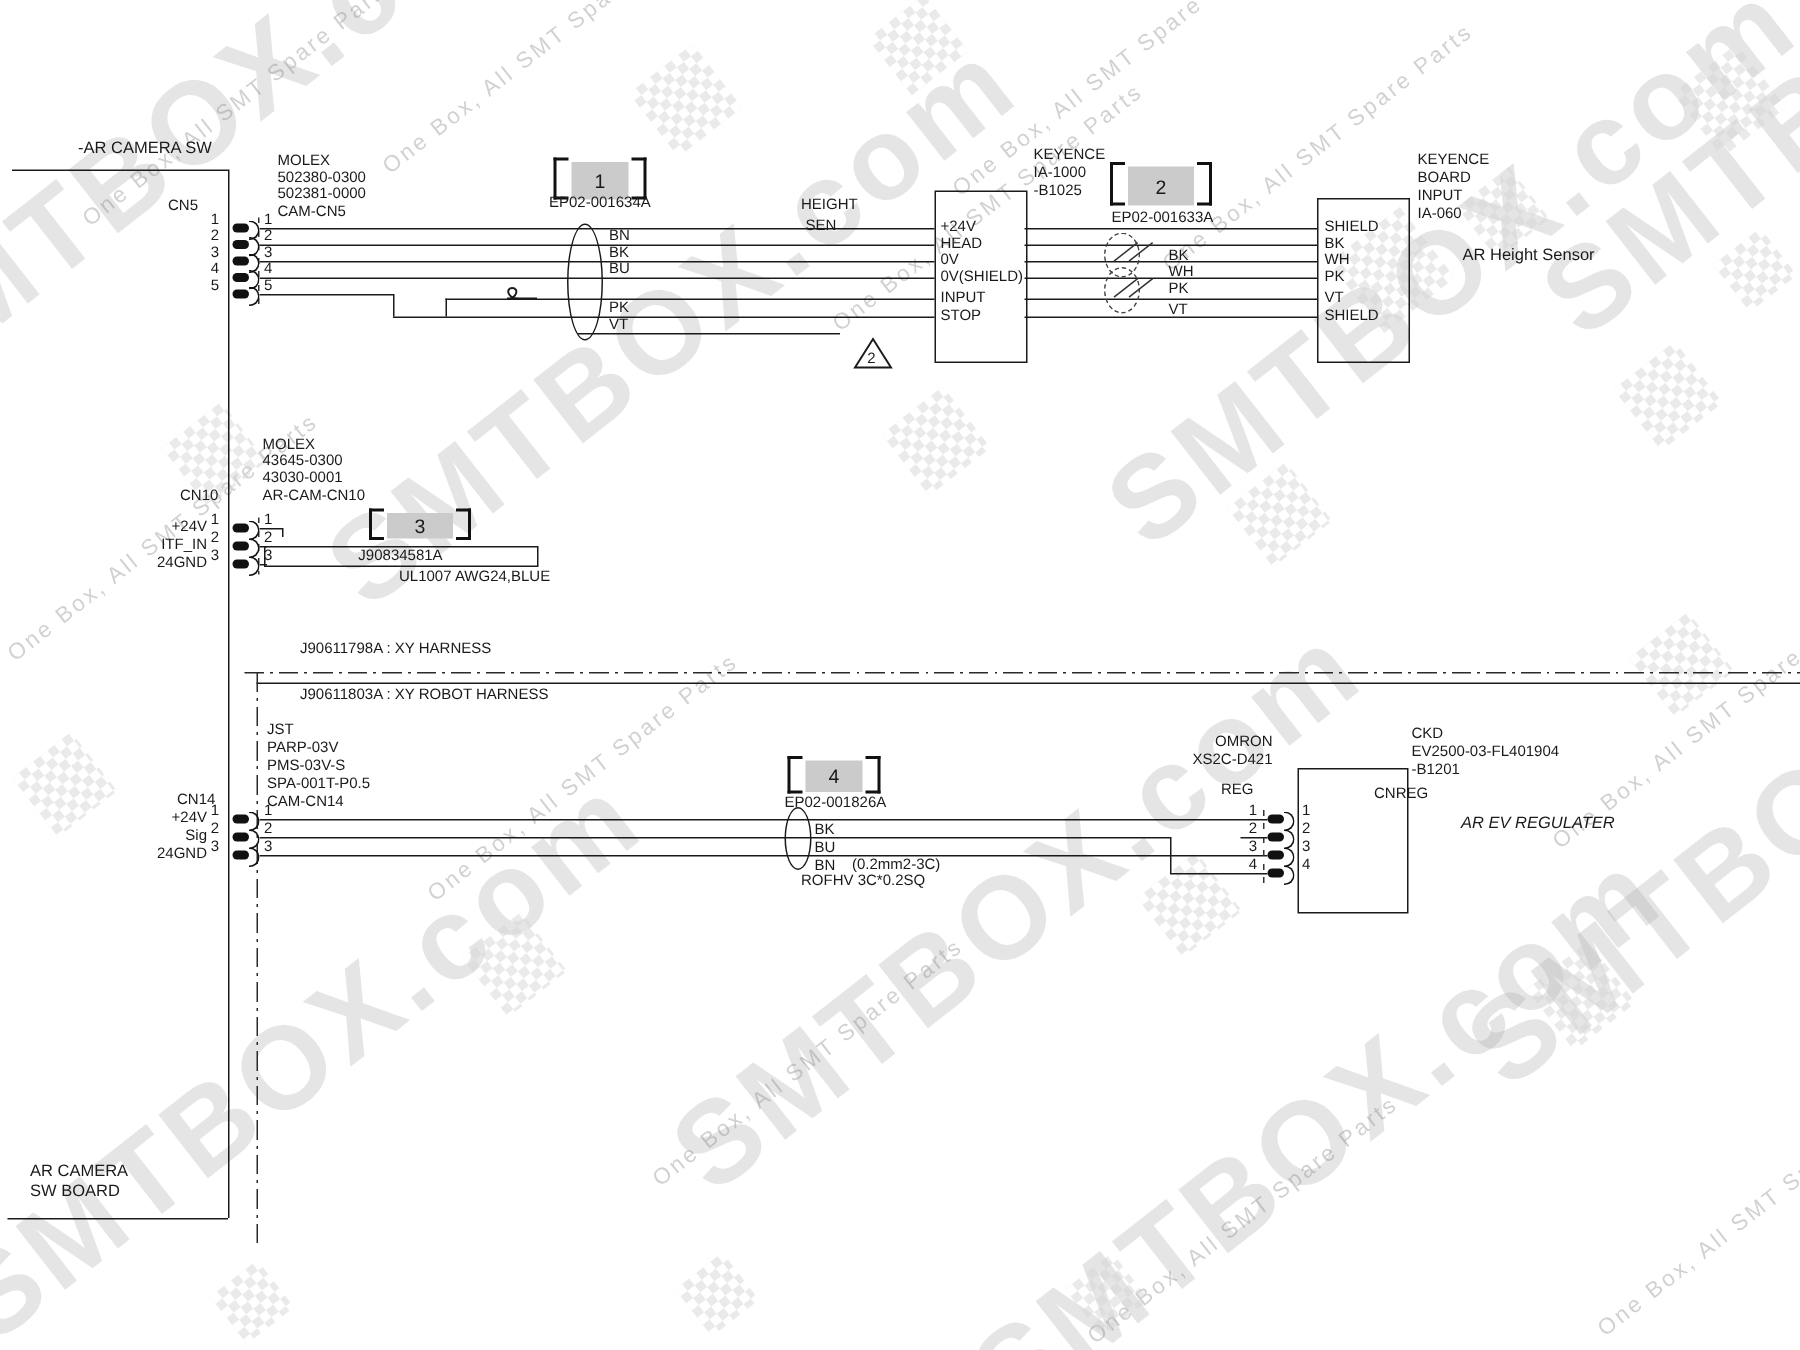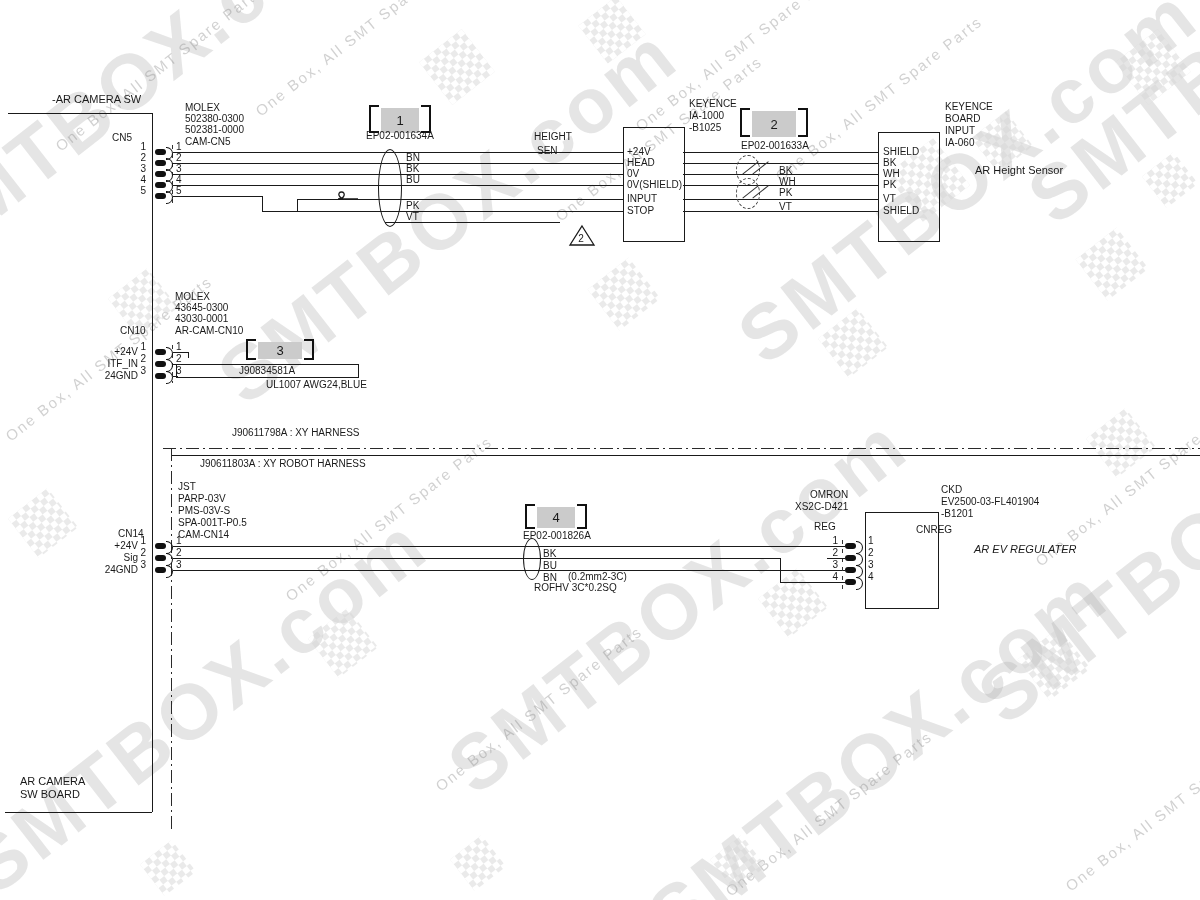--- a/index.html
+++ b/index.html
@@ -221,21 +221,21 @@
   <div class="hl" style="left:173px;top:376px;width:5px;"></div>
 
   <div class="blk" style="left:176px;top:363.5px;width:181px;height:12px;border-width:1.2px;"></div>
   <div class="t" style="left:177px;top:364.5px;width:180px;text-align:center;">J90834581A</div>
   <div class="t" style="left:266px;top:379px;">UL1007 AWG24,BLUE</div>
 
   <div class="bl" style="left:246px;top:339px;height:17px;"></div>
   <div class="tagbg" style="left:258px;top:342px;width:44px;height:17px;">3</div>
   <div class="br" style="left:304px;top:339px;height:17px;"></div>
 
-  <div class="t" style="left:200px;top:427px;margin-left:32px;">J90611798A : XY HARNESS</div>
+  <div class="t" style="left:200px;top:427px;">J90611798A : XY HARNESS</div>
   <div class="ddh" style="left:163px;top:448px;width:1037px;"></div>
   <div class="hl" style="left:171px;top:455px;width:1029px;"></div>
   <div class="ddv" style="left:171px;top:448px;height:384px;"></div>
   <div class="t" style="left:200px;top:458px;">J90611803A : XY ROBOT HARNESS</div>
 
   <div class="t" style="left:118px;top:528px;">CN14</div>
   <div class="t" style="left:178px;top:481px;">JST</div>
   <div class="t" style="left:178px;top:493px;">PARP-03V</div>
   <div class="t" style="left:178px;top:505px;">PMS-03V-S</div>
   <div class="t" style="left:178px;top:517px;">SPA-001T-P0.5</div>

